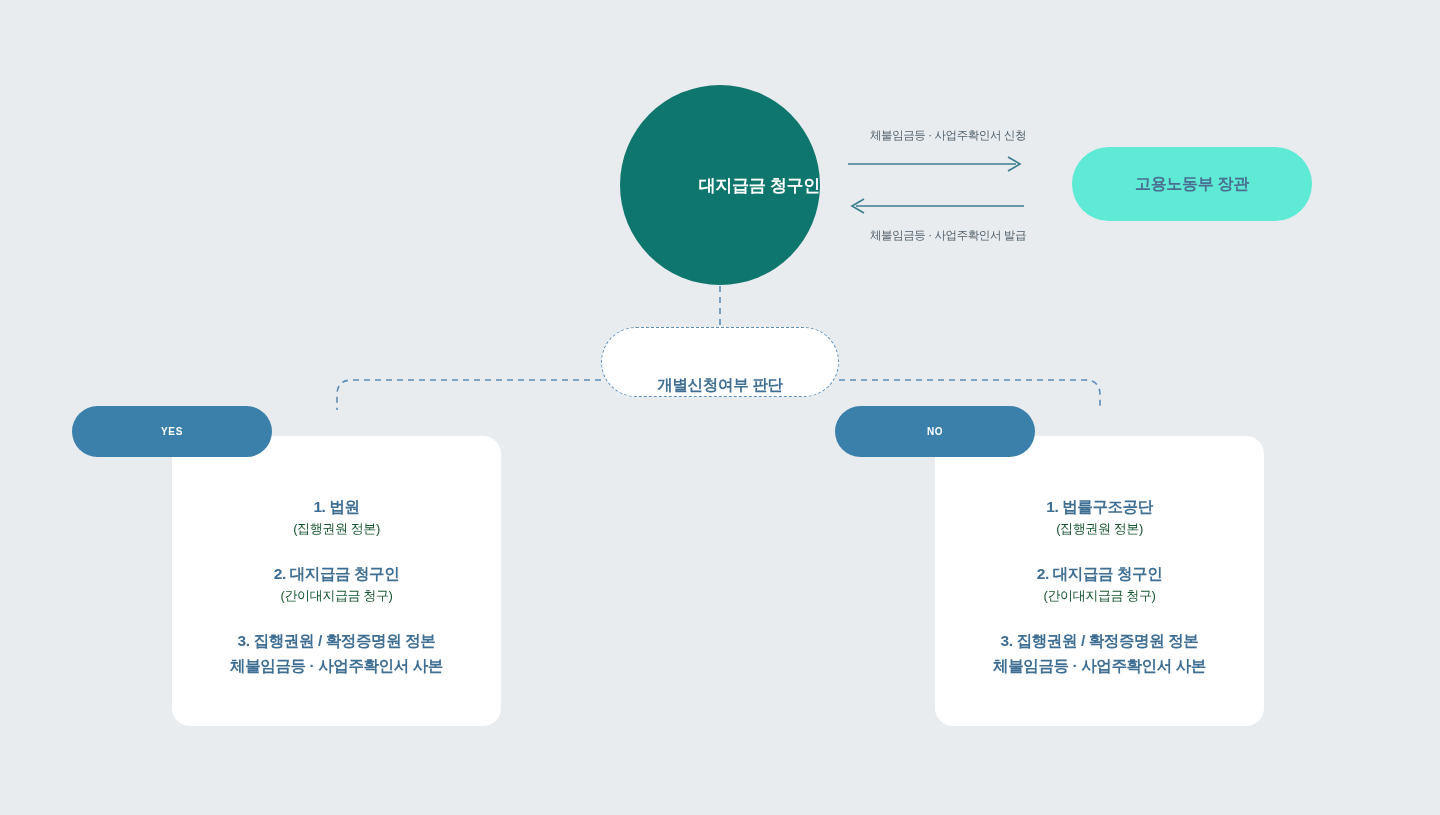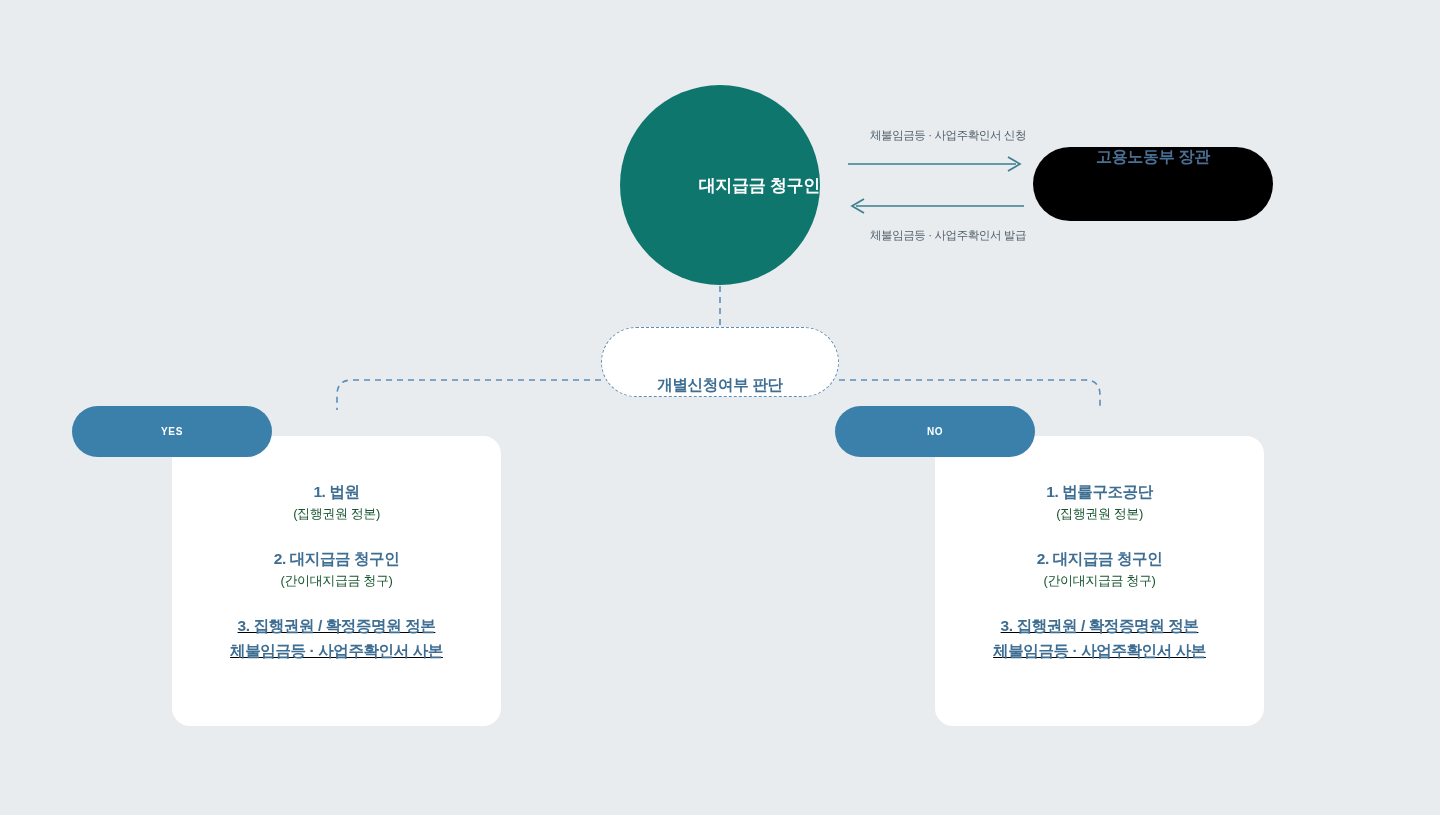--- a/index.html
+++ b/index.html
@@ -52,28 +52,28 @@
     color: #ffffff;
     font-size: 17px;
     font-weight: bold;
     letter-spacing: -0.3px;
     white-space: nowrap;
   }
 
   
   .ministry-pill {
     position: absolute;
-    left: 1033px;
+    left: 1072px;
     top: 147px;
     width: 240px;
     height: 74px;
-    background: #000000;
+    background: #5eead4;
     border-radius: 37px;
     display: flex;
-    align-items: flex-start;
+    align-items: center;
     justify-content: center;
     z-index: 3;
   }
   .ministry-pill .label {
     color: #4a6f93;
     font-size: 16px;
     font-weight: bold;
     letter-spacing: -0.3px;
     white-space: nowrap;
   }
@@ -156,29 +156,29 @@
 
   .branch-card {
     position: absolute;
     top: 30px;
     left: 0;
     width: 329px;
     height: 290px;
     background: #ffffff;
     border-radius: 18px;
     box-sizing: border-box;
-    padding-top: 45px;
+    padding-top: 60px;
     z-index: 2;
   }
 
   .card-item {
     text-align: center;
     margin-bottom: 22px;
   }
-  .card-item:last-child { margin-bottom: 0; text-decoration: underline; }
+  .card-item:last-child { margin-bottom: 0; }
 
   .card-item .title {
     display: block;
     color: #3f6e93;
     font-size: 15.5px;
     font-weight: bold;
     letter-spacing: -0.4px;
     line-height: 1.45;
     white-space: nowrap;
   }

